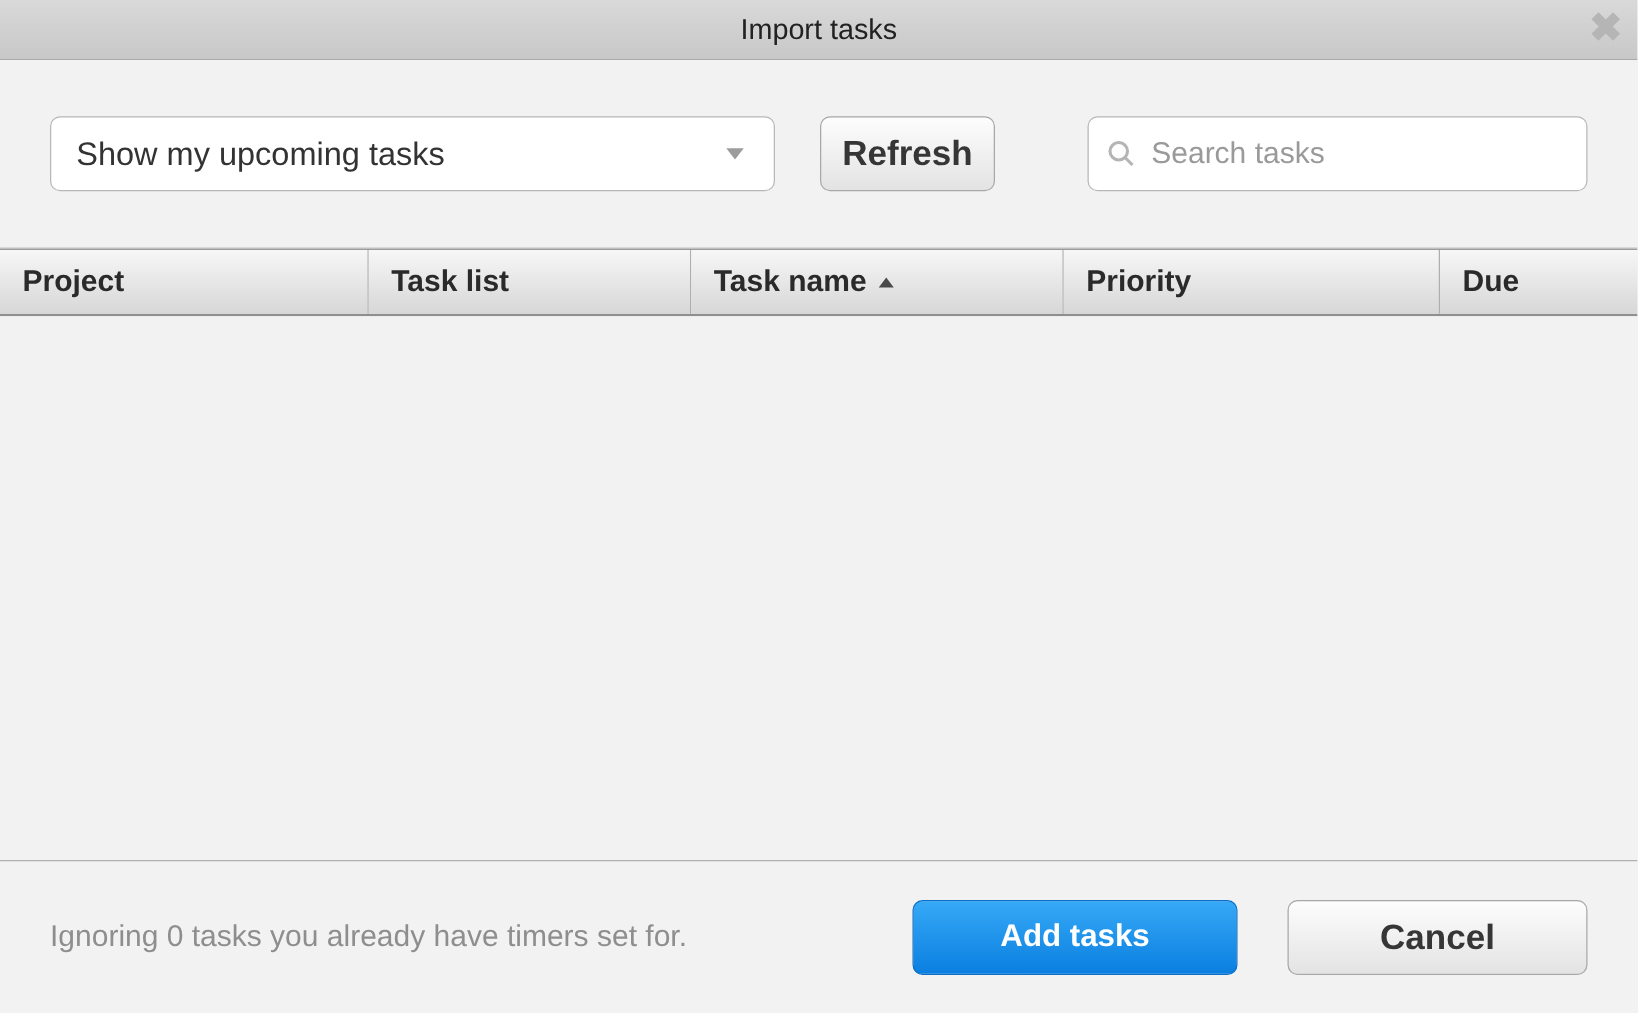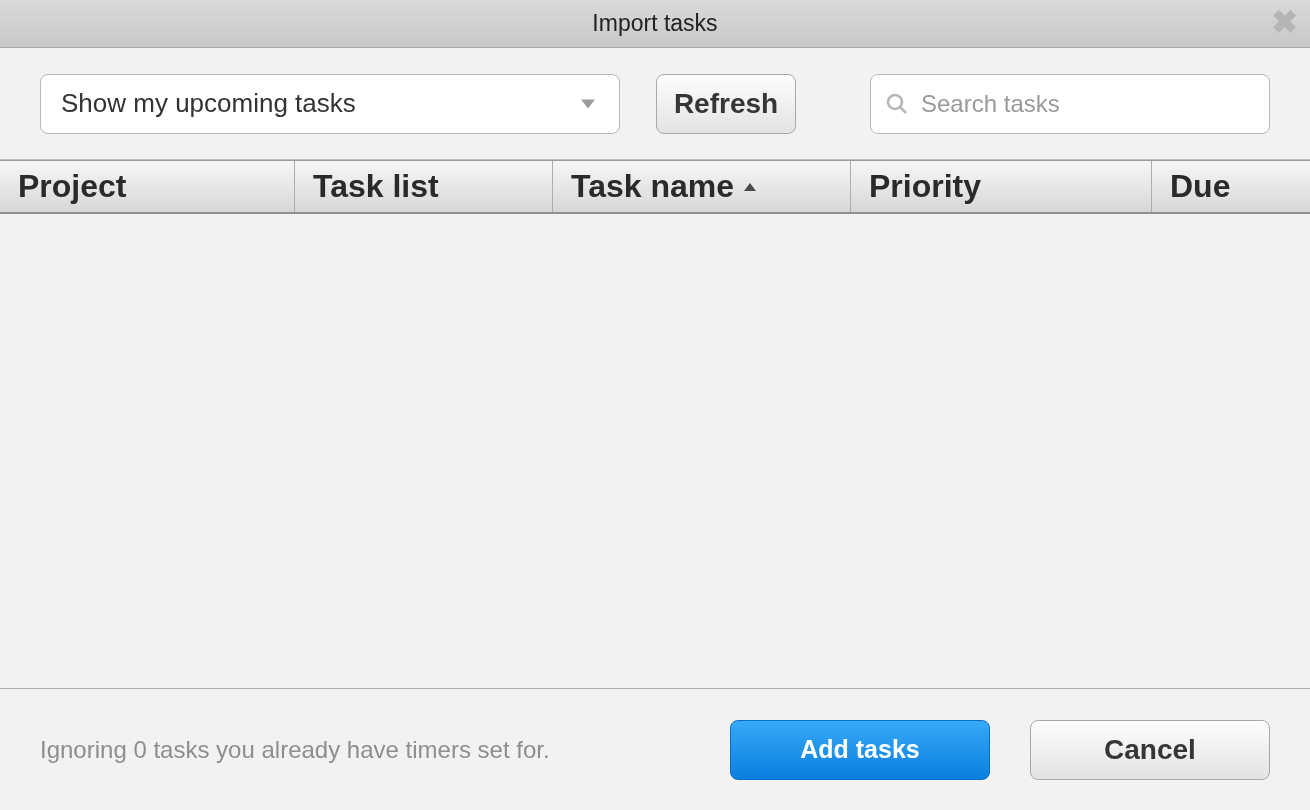--- a/index.html
+++ b/index.html
@@ -17,21 +17,21 @@
   .titlebar-title { font-size: 23px; color: #222; }
   .titlebar-close {
     position: absolute;
     right: 12px; top: 6px;
     font-size: 32px; font-weight: bold;
     color: #b5b5b5;
     cursor: pointer;
     line-height: 1;
   }
   .toolbar {
-    height: 112px;
+    height: 151px;
     border-bottom: 1px solid #bfbfbf;
     display: flex;
     align-items: center;
     padding: 0 40px;
     gap: 36px;
   }
   .select-wrap {
     position: relative;
     width: 580px;
     height: 60px;
@@ -92,21 +92,21 @@
     display: flex;
     border-top: 1px solid #9c9c9c;
     border-bottom: 2px solid #8f8f8f;
   }
   .col {
     background: linear-gradient(to bottom, #f7f7f7 0%, #d7d7d7 100%);
     border-right: 1px solid #aeaeae;
     display: flex;
     align-items: center;
     padding: 0 18px;
-    font-size: 32px;
+    font-size: 24px;
     font-weight: 600;
     color: #2a2a2a;
     cursor: pointer;
     white-space: nowrap;
   }
   .col:last-child { border-right: none; }
   .col-project  { width: 295px; }
   .col-tasklist { width: 258px; }
   .col-taskname { width: 298px; }
   .col-start    { width: 160px; }

